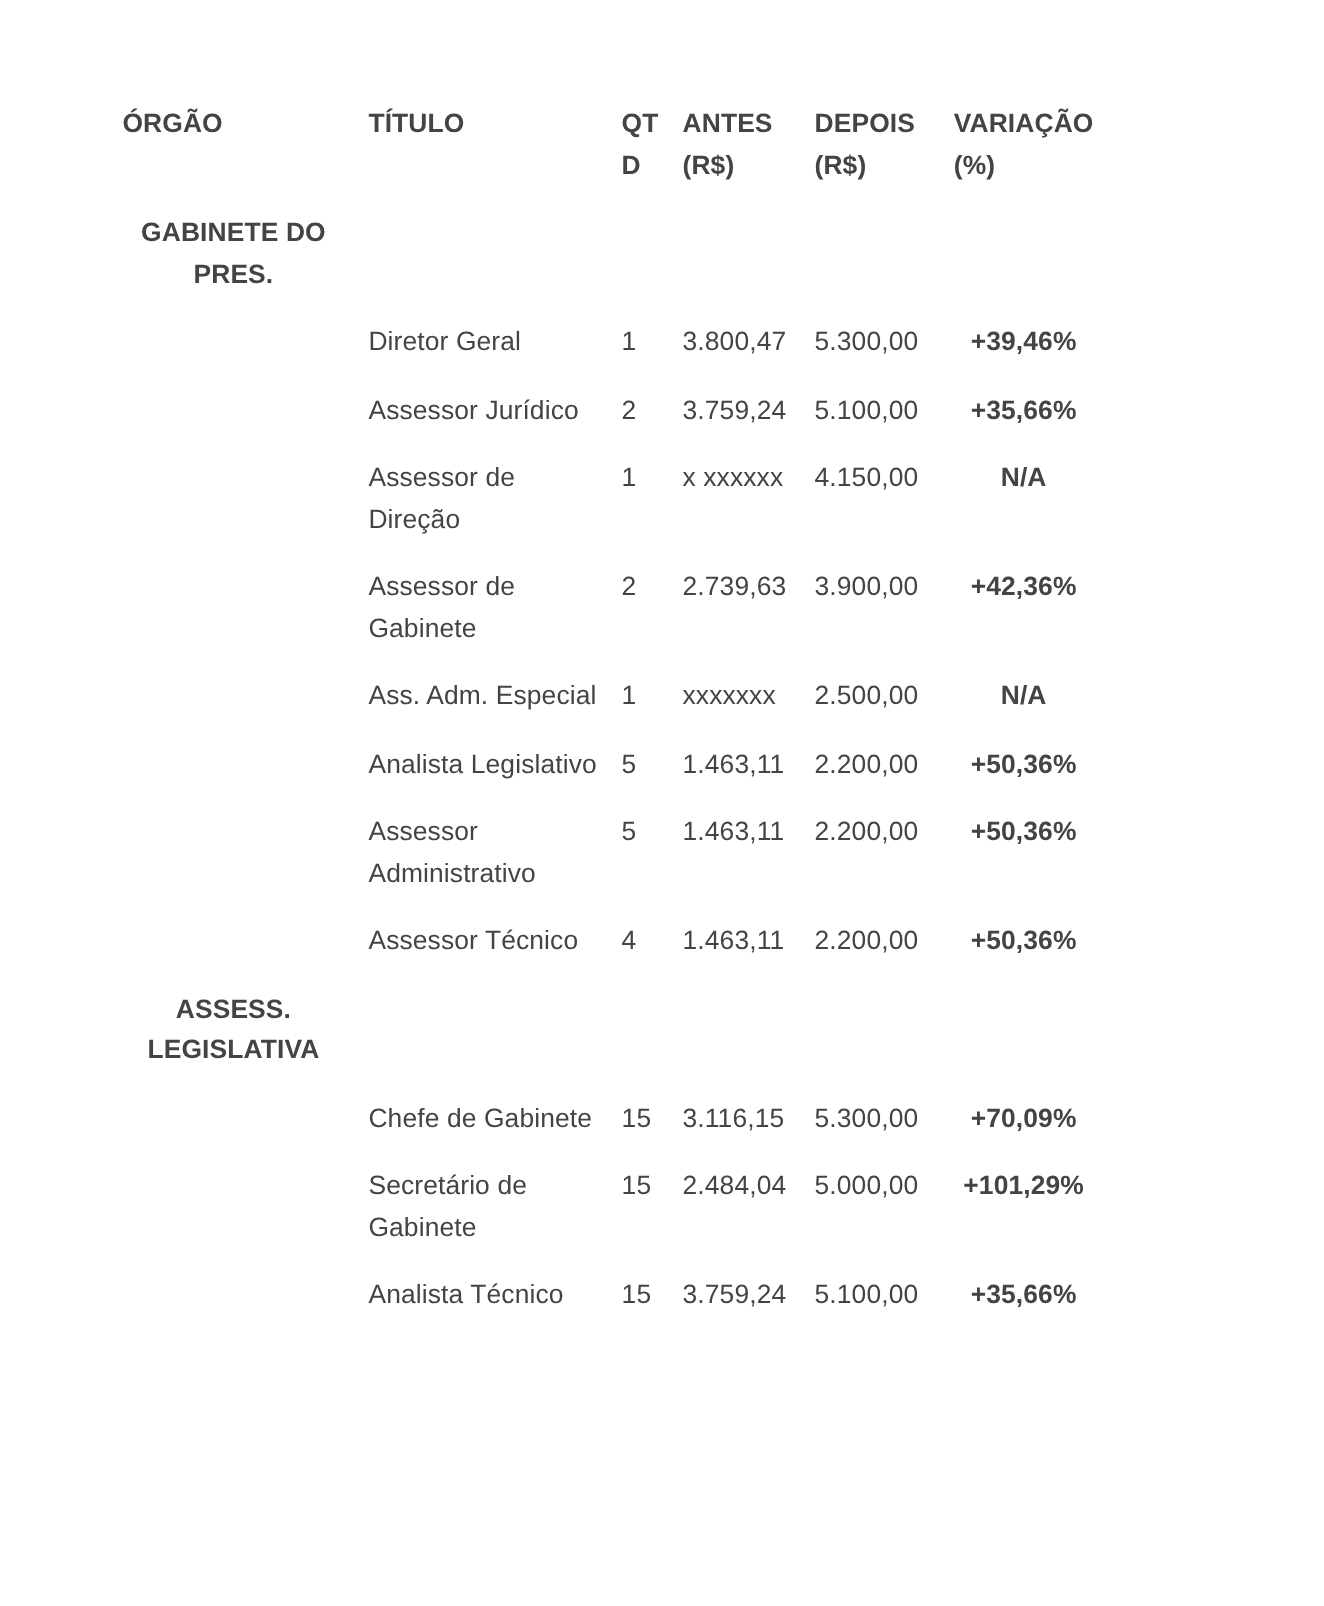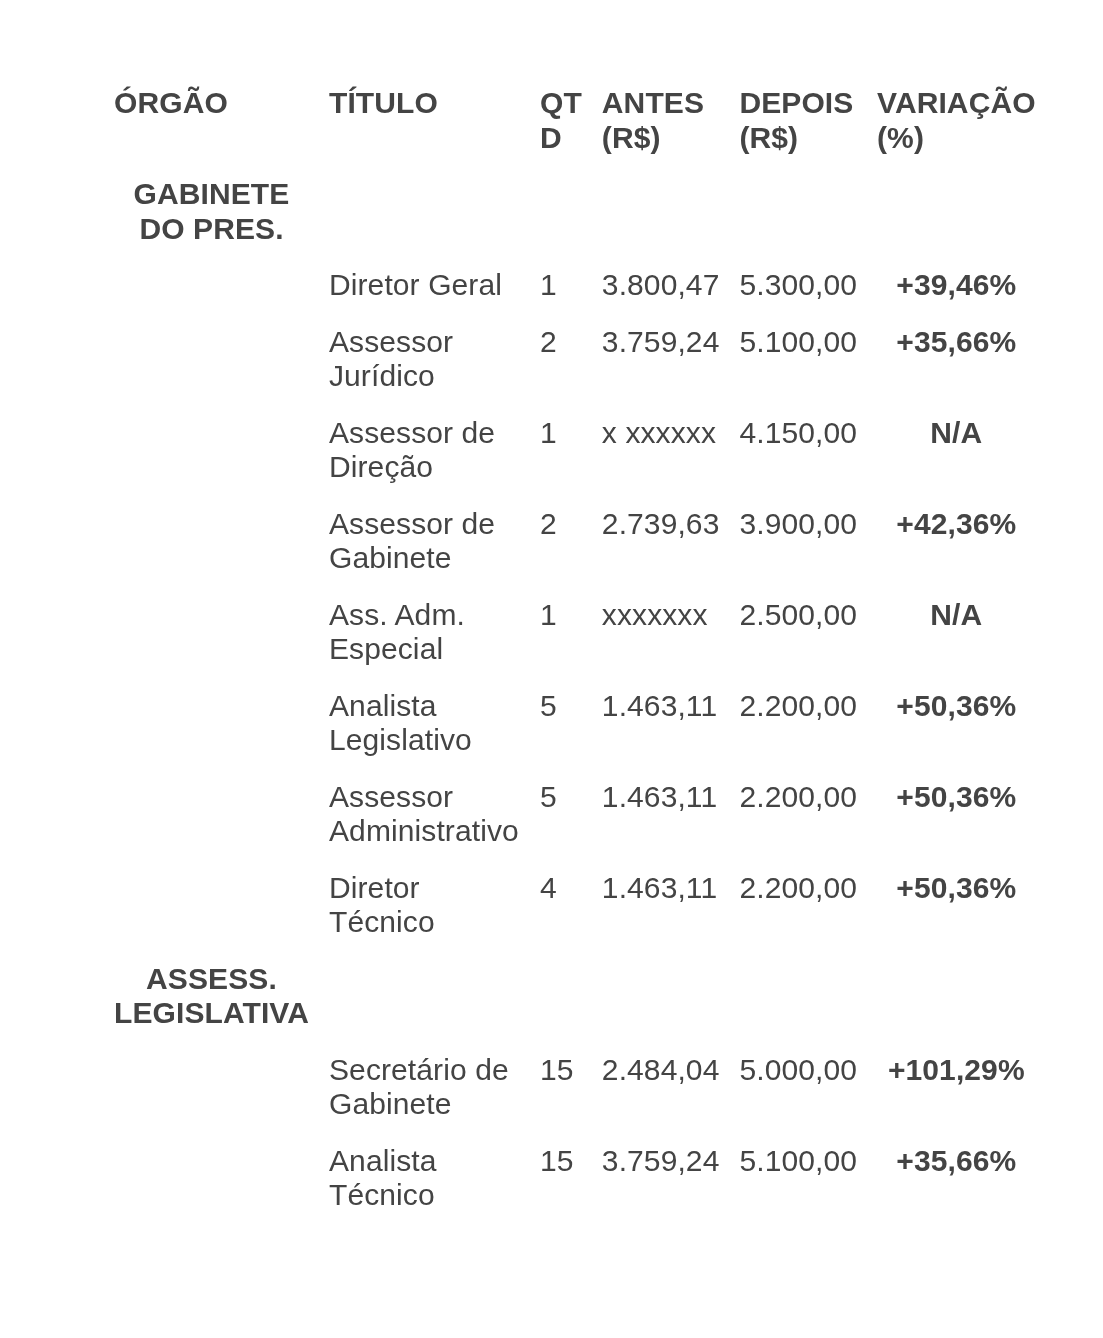--- a/index.html
+++ b/index.html
@@ -2,23 +2,23 @@
 <html><head>
 <meta charset="utf-8">
 <style>
   html, body { margin: 0; padding: 0; background: #ffffff; }
   body {
     width: 1103px; height: 1338px; overflow: hidden;
     font-family: "Liberation Sans", "DejaVu Sans", sans-serif;
     color: #444444;
   }
   table {
-    position: absolute; left: 104px; top: 86px;
+    position: absolute; left: 92px; top: 86px;
     border-collapse: collapse;
-    font-size: 30px; line-height: 34.5px;
+    font-size: 22px; line-height: 34.5px;
     letter-spacing: 0.1px;
   }
   td, th {
     text-align: left; vertical-align: top;
     padding: 0 10px 22px 10px;
     font-weight: normal;
   }
   th { font-weight: bold; }
   .c-org { width: 205px; }
   .c-tit { width: 211px; }
@@ -112,34 +112,42 @@
     <tr>
       <td></td>
       <td>Assessor Administrativo</td>
       <td>5</td>
       <td>1.463,11</td>
       <td>2.200,00</td>
       <td class="b">+50,36%</td>
     </tr>
     <tr>
       <td></td>
-      <td>Diretor Técnico</td>
+      <td>Assessor Técnico</td>
       <td>4</td>
       <td>1.463,11</td>
       <td>2.200,00</td>
       <td class="b">+50,36%</td>
     </tr>
 
     <tr>
       <td class="b">ASSESS. LEGISLATIVA</td>
       <td></td>
         <td></td>
         <td></td>
         <td></td>
         <td></td>
+    </tr>
+    <tr>
+      <td></td>
+      <td>Chefe de Gabinete</td>
+      <td>15</td>
+      <td>3.116,15</td>
+      <td>5.300,00</td>
+      <td class="b">+70,09%</td>
     </tr>
     <tr>
       <td></td>
       <td>Secretário de Gabinete</td>
       <td>15</td>
       <td>2.484,04</td>
       <td>5.000,00</td>
       <td class="b">+101,29%</td>
     </tr>
     <tr>

